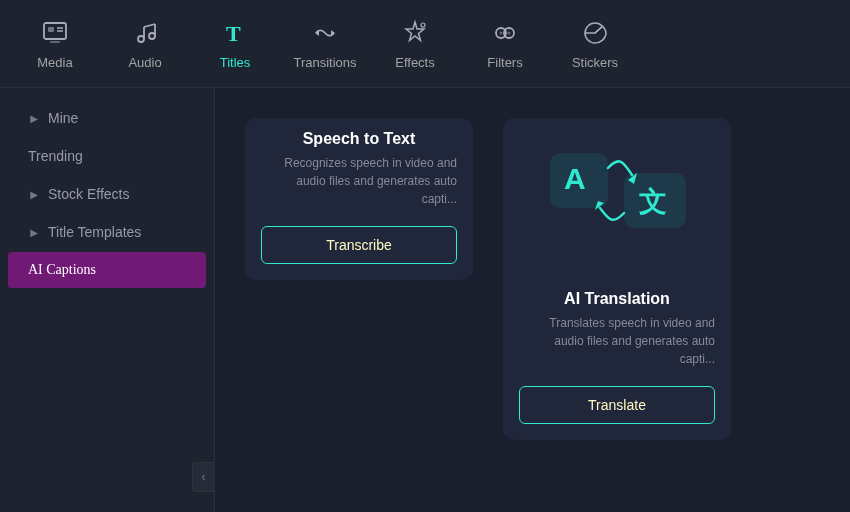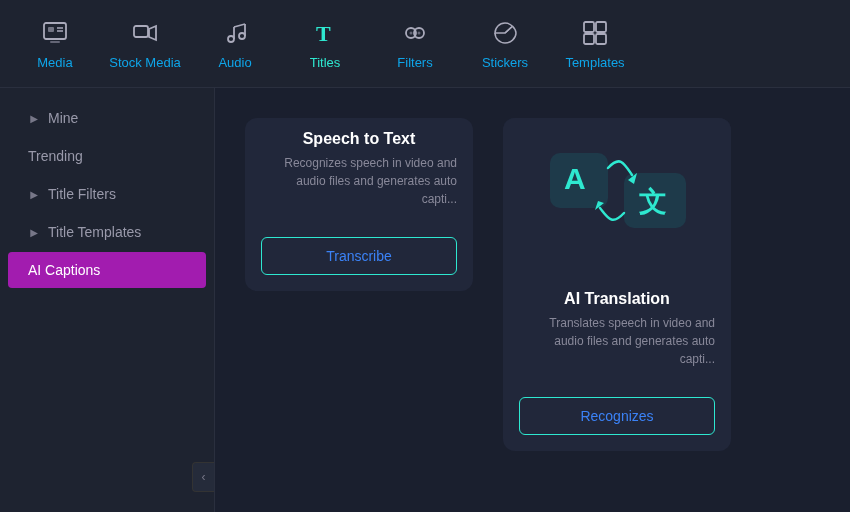--- a/index.html
+++ b/index.html
@@ -22,21 +22,21 @@
       padding: 0 10px;
     }
     .nav-item {
       display: flex;
       flex-direction: column;
       align-items: center;
       justify-content: center;
       width: 90px;
       height: 88px;
       cursor: pointer;
-      color: #0ea5e9;
+      color: #a3a3a3;
       font-size: 13px;
       gap: 6px;
       transition: color 0.2s;
     }
     .nav-item.active { color: #2ee8d0; }
     .nav-icon {
       width: 32px;
       height: 32px;
       display: flex;
       align-items: center;
@@ -71,22 +71,23 @@
       align-items: center;
       padding: 10px 20px;
       cursor: pointer;
       font-size: 14px;
       color: #99a;
       gap: 8px;
       border-radius: 4px;
       margin: 2px 8px;
     }
     .sidebar-item.active {
-      background: #a21caf;
+      background: #701a75;
       color: #fff;
+      font-family: Liberation Serif, serif;
     }
     .sidebar-item .arrow {
       width: 12px;
       height: 12px;
       display: inline-flex;
       align-items: center;
       justify-content: center;
       font-size: 10px;
       color: #778;
     }
@@ -149,27 +150,27 @@
       color: #fff;
       text-align: left;
     }
     .card-desc {
       font-size: 12px;
       color: #889;
       text-align: right;
       line-height: 1.5;
     }
     .card-btn {
-      margin-top: 23px;
+      margin-top: 12px;
       width: 100%;
       padding: 10px 0;
       background: transparent;
       border: 1.5px solid #2ee8d0;
       border-radius: 6px;
-      color: #3b82f6;
+      color: #fef9c3;
       font-size: 14px;
       font-weight: 500;
       cursor: pointer;
       transition: background 0.2s;
     }
 
     
     .illustration-stt, .illustration-ait {
       width: 150px;
       height: 130px;
@@ -185,29 +186,20 @@
         <rect x="3" y="4" width="22" height="16" rx="2" stroke="#aab" stroke-width="1.8" fill="none"></rect>
         <rect x="7" y="8" width="6" height="5" rx="1" fill="#aab" opacity="0.6"></rect>
         <line x1="16" y1="9" x2="22" y2="9" stroke="#aab" stroke-width="1.5"></line>
         <line x1="16" y1="12" x2="22" y2="12" stroke="#aab" stroke-width="1.5"></line>
         <rect x="9" y="22" width="10" height="2" rx="1" fill="#aab" opacity="0.5"></rect>
       </svg>
     </span>
     <span class="nav-label">Media</span>
   </div>
 
-  <div class="nav-item">
-    <span class="nav-icon">
-      <svg width="28" height="28" viewBox="0 0 28 28" fill="none">
-        <rect x="3" y="7" width="14" height="11" rx="2" stroke="#aab" stroke-width="1.8" fill="none"></rect>
-        <path d="M18 10 L25 7 L25 21 L18 18 Z" stroke="#aab" stroke-width="1.8" fill="none"></path>
-      </svg>
-    </span>
-    <span class="nav-label">Stock Media</span>
-  </div>
 
   <div class="nav-item">
     <span class="nav-icon">
       <svg width="28" height="28" viewBox="0 0 28 28" fill="none">
         <circle cx="10" cy="20" r="3" stroke="#aab" stroke-width="1.8" fill="none"></circle>
         <circle cx="21" cy="17" r="3" stroke="#aab" stroke-width="1.8" fill="none"></circle>
         <line x1="13" y1="20" x2="13" y2="8" stroke="#aab" stroke-width="1.8"></line>
         <line x1="24" y1="17" x2="24" y2="5" stroke="#aab" stroke-width="1.8"></line>
         <line x1="13" y1="8" x2="24" y2="5" stroke="#aab" stroke-width="1.8"></line>
       </svg>
@@ -217,21 +209,40 @@
 
   <div class="nav-item active">
     <span class="nav-icon">
       <svg width="28" height="28" viewBox="0 0 28 28" fill="none">
         <text x="5" y="22" font-size="22" font-weight="bold" fill="#2ee8d0" font-family="serif">T</text>
       </svg>
     </span>
     <span class="nav-label">Titles</span>
   </div>
 
-
+  <div class="nav-item">
+    <span class="nav-icon">
+      <svg width="28" height="28" viewBox="0 0 28 28" fill="none">
+        <path d="M5 14 C5 14 9 8 14 14 C19 20 23 14 23 14" stroke="#aab" stroke-width="1.8" fill="none"></path>
+        <polygon points="20,11 24,14 20,17" fill="#aab"></polygon>
+        <polygon points="8,11 4,14 8,17" fill="#aab"></polygon>
+      </svg>
+    </span>
+    <span class="nav-label">Transitions</span>
+  </div>
+
+  <div class="nav-item">
+    <span class="nav-icon">
+      <svg width="28" height="28" viewBox="0 0 28 28" fill="none">
+        <polygon points="14,3 16,10 23,10 17.5,14.5 19.5,21.5 14,17 8.5,21.5 10.5,14.5 5,10 12,10" stroke="#aab" stroke-width="1.5" fill="none"></polygon>
+        <circle cx="22" cy="6" r="2" stroke="#aab" stroke-width="1.2" fill="none"></circle>
+      </svg>
+    </span>
+    <span class="nav-label">Effects</span>
+  </div>
 
   <div class="nav-item">
     <span class="nav-icon">
       <svg width="28" height="28" viewBox="0 0 28 28" fill="none">
         <circle cx="10" cy="14" r="5" stroke="#aab" stroke-width="1.8" fill="none"></circle>
         <circle cx="18" cy="14" r="5" stroke="#aab" stroke-width="1.8" fill="none"></circle>
         <circle cx="10" cy="14" r="1.5" fill="#aab" opacity="0.5"></circle>
         <circle cx="18" cy="14" r="1.5" fill="#aab" opacity="0.5"></circle>
       </svg>
     </span>
@@ -242,50 +253,39 @@
     <span class="nav-icon">
       <svg width="28" height="28" viewBox="0 0 28 28" fill="none">
         <path d="M4 14 C4 8.5 8.5 4 14 4 C17 4 19.5 5.2 21.5 7.2 L14 14 Z" stroke="#aab" stroke-width="1.5" fill="none"></path>
         <path d="M21.5 7.2 C23.5 9.2 25 11.5 25 14 C25 19.5 19.5 24 14 24 C8.5 24 4 19.5 4 14" stroke="#aab" stroke-width="1.5" fill="none"></path>
         <line x1="14" y1="14" x2="21.5" y2="7.2" stroke="#aab" stroke-width="1.5"></line>
       </svg>
     </span>
     <span class="nav-label">Stickers</span>
   </div>
 
-  <div class="nav-item">
-    <span class="nav-icon">
-      <svg width="28" height="28" viewBox="0 0 28 28" fill="none">
-        <rect x="3" y="3" width="10" height="10" rx="1.5" stroke="#aab" stroke-width="1.8" fill="none"></rect>
-        <rect x="15" y="3" width="10" height="10" rx="1.5" stroke="#aab" stroke-width="1.8" fill="none"></rect>
-        <rect x="3" y="15" width="10" height="10" rx="1.5" stroke="#aab" stroke-width="1.8" fill="none"></rect>
-        <rect x="15" y="15" width="10" height="10" rx="1.5" stroke="#aab" stroke-width="1.8" fill="none"></rect>
-      </svg>
-    </span>
-    <span class="nav-label">Templates</span>
-  </div>
 </nav>
 
 <div class="main-layout">
 
   <aside class="sidebar">
     <div class="sidebar-list">
 
       <div class="sidebar-item">
         <span class="arrow">▶</span>
         <span>Mine</span>
       </div>
 
       <div class="sidebar-item">
         <span>Trending</span>
       </div>
 
       <div class="sidebar-item">
         <span class="arrow">▶</span>
-        <span>Title Filters</span>
+        <span>Stock Effects</span>
       </div>
 
       <div class="sidebar-item">
         <span class="arrow">▶</span>
         <span>Title Templates</span>
       </div>
 
       <div class="sidebar-item active">
         <span>AI Captions</span>
       </div>
@@ -317,18 +317,18 @@
           <path d="M66 35 C78 22 82 30 90 42" stroke="#2ee8d0" stroke-width="2.5" fill="none" stroke-linecap="round"></path>
           <polygon points="86,47 95,40 92,51" fill="#2ee8d0"></polygon>
 
           <path d="M82 80 C70 93 66 85 58 75" stroke="#2ee8d0" stroke-width="2.5" fill="none" stroke-linecap="round"></path>
           <polygon points="62,70 53,77 56,68" fill="#2ee8d0"></polygon>
         </svg>
       </div>
       <div class="card-body">
         <span class="card-title">AI Translation</span>
         <span class="card-desc">Translates speech in video and audio files and generates auto capti...</span>
-        <button class="card-btn">Recognizes</button>
+        <button class="card-btn">Translate</button>
       </div>
     </div>
 
   </main>
 </div>
 
 </body></html>

